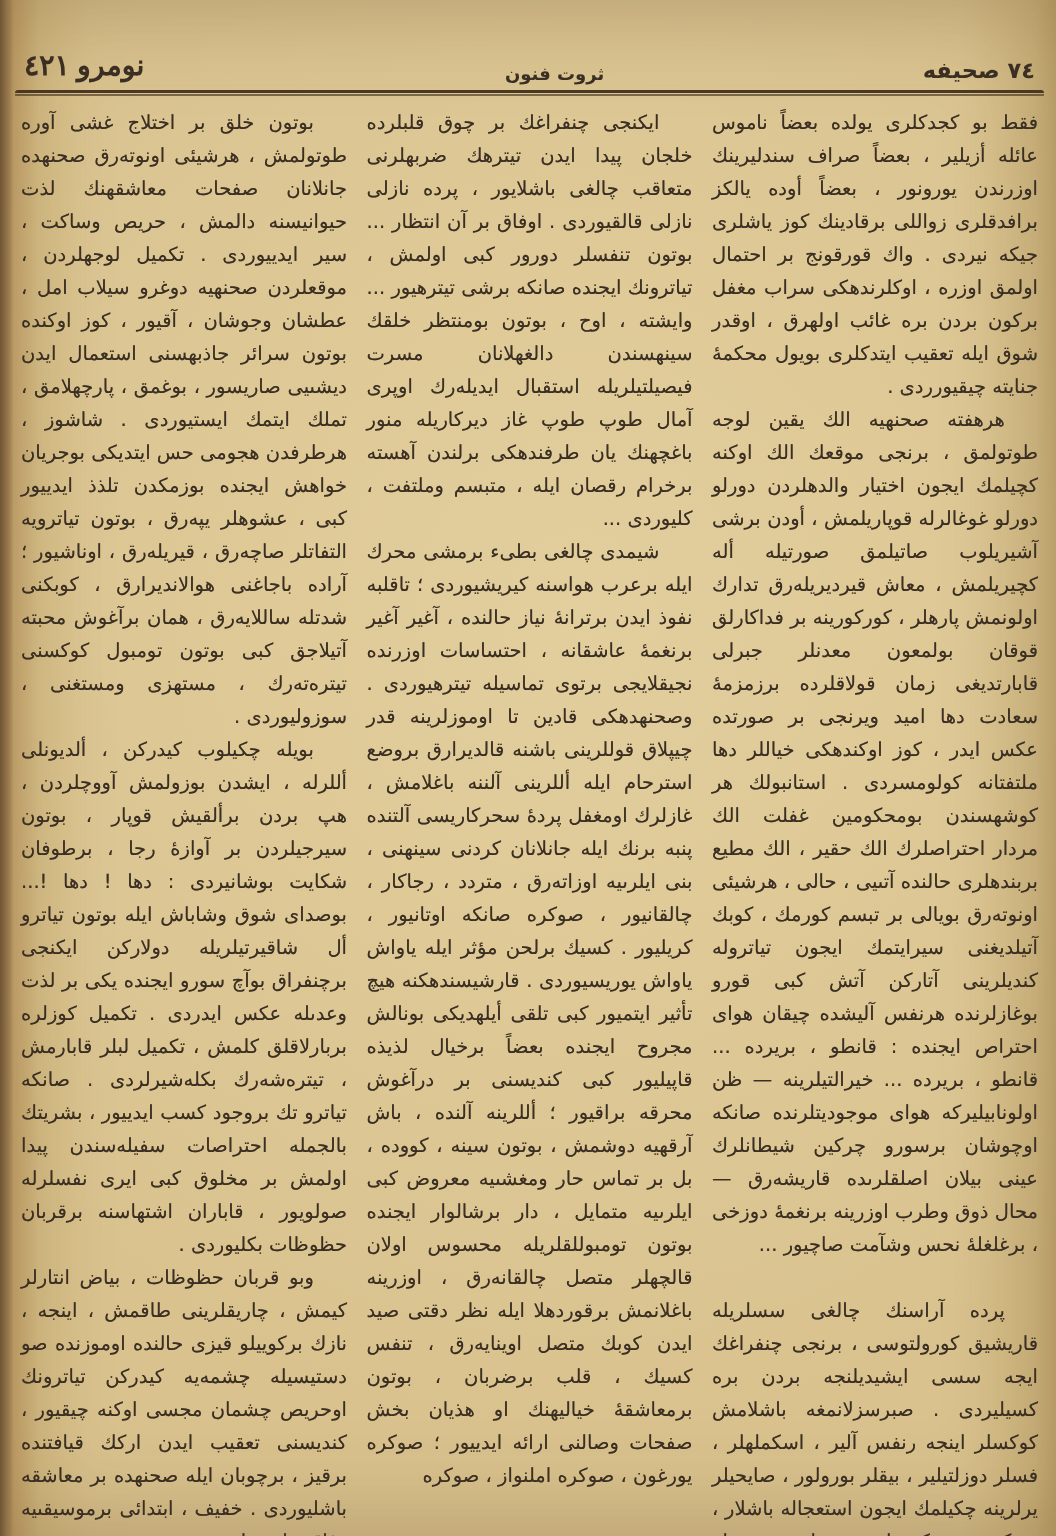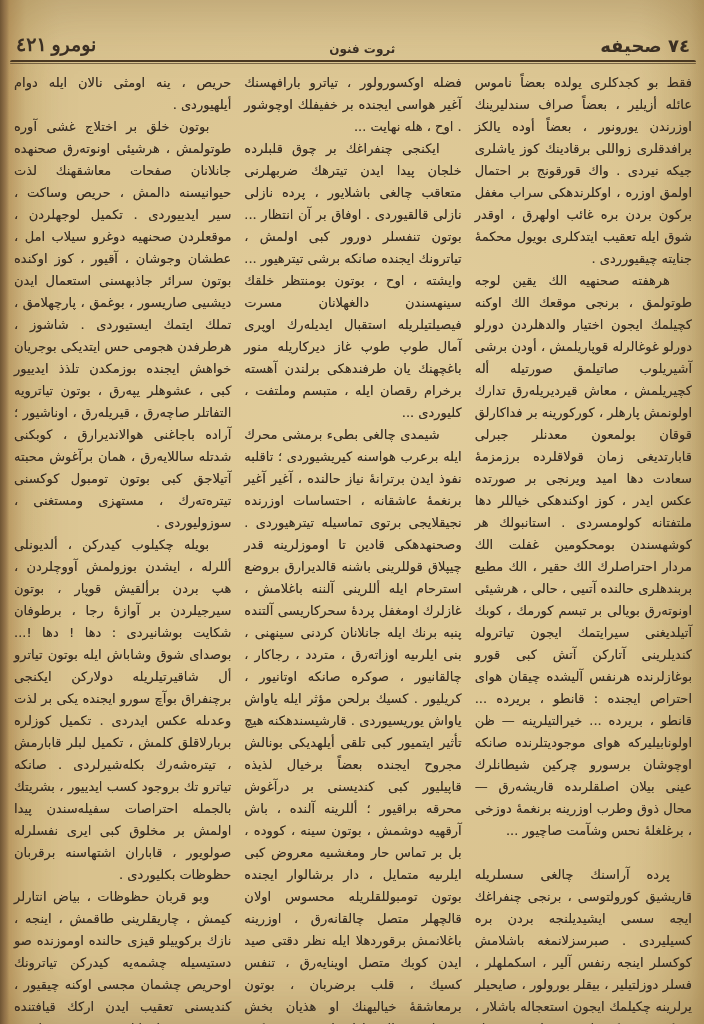--- a/index.html
+++ b/index.html
@@ -21,21 +21,21 @@
   .binding-edge{
     position:absolute;left:0;top:0;width:9px;height:1024px;
     background:linear-gradient(90deg,#6f5534,#94744a 55%,rgba(148,116,74,0));
   }
   
   .header{
     position:absolute;top:22px;right:14px;left:16px;height:34px;
     display:flex;align-items:flex-end;justify-content:space-between;
     direction:rtl;
   }
-  .h-page-num{font-size:18px;font-weight:bold;letter-spacing:.5px;}
+  .h-page-num{font-size:15px;font-weight:bold;letter-spacing:.5px;}
   .h-title{font-size:12px;font-weight:bold;transform:translateX(14px);}
   .h-issue{font-size:19px;font-weight:bold;font-family:Liberation Serif, serif;}
   .rule{
     position:absolute;top:60px;right:8px;left:10px;height:5px;
     background:
       linear-gradient(180deg,#4a3822 0 2px,rgba(0,0,0,0) 2px 3px,#4a3822aa 3px 4px,rgba(0,0,0,0) 4px);
     border-radius:2px;
   }
   
   .columns{
@@ -68,24 +68,22 @@
 
   <div class="rule"></div>
 
   <main class="columns" id="columns">
       <section class="column">
         <p class="para">فقط بو كجدكلرى يولده بعضاً ناموس عائله أزيلير ، بعضاً صراف سندليرينك اوزرندن يورونور ، بعضاً أوده يالكز برافدقلرى زواللى برقادينك كوز ياشلرى جيكه نيردى . واك قورقونج بر احتمال اولمق اوزره ، اوكلرندهكى سراب مغفل بركون بردن بره غائب اولهرق ، اوقدر شوق ايله تعقيب ايتدكلرى بويول محكمهٔ جنايته چيقيورردى .</p>
         <p class="para indent">هرهفته صحنهيه الك يقين لوجه طوتولمق ، برنجى موقعك الك اوكنه كچيلمك ايجون اختيار والدهلردن دورلو دورلو غوغالرله قوپاريلمش ، أودن برشى آشيريلوب صاتيلمق صورتيله أله كچيريلمش ، معاش قيرديريلەرق تدارك اولونمش پارهلر ، كوركورينه بر فداكارلق قوقان بولمعون معدنلر جبرلى قابارتديغى زمان قولاقلرده برزمزمهٔ سعادت دها اميد ويرنجى بر صورتده عكس ايدر ، كوز اوكندهكى خياللر دها ملتفتانه كولومسردى . استانبولك هر كوشهسندن بومحكومين غفلت الك مردار احتراصلرك الك حقير ، الك مطيع بربندهلرى حالنده آتىيى ، حالى ، هرشيئى اونوتەرق بويالى بر تبسم كورمك ، كوبك آتيلديغنى سيرايتمك ايجون تياترولە كنديلرينى آتاركن آتش كبى قورو بوغازلرنده هرنفس آليشده چيقان هواى احتراص ايجنده : قانطو ، بريرده ... قانطو ، بريرده ... خيرالتيلرينه — ظن اولونابيليركه هواى موجوديتلرنده صانكه اوچوشان برسورو چركين شيطانلرك عينى بيلان اصلقلرىده قاريشەرق — محال ذوق وطرب اوزرينه برنغمهٔ دوزخى ، برغلغلهٔ نحس وشآمت صاچيور ...</p>
         <p class="para indent gap-before">پرده آراسنك چالغى سسلريله قاريشيق كورولتوسى ، برنجى چنفراغك ايجه سسى ايشيديلنجه بردن بره كسيليردى . صبرسزلانمغه باشلامش كوكسلر اينجه رنفس آلير ، اسكملهلر ، فسلر دوزلتيلير ، بيقلر بورولور ، صايحيلر يرلرينه چكيلمك ايجون استعجاله باشلار ، صوكره هيچ كورولتويه ميدان ويرمهمك ايجون شيمديدن برقاچ كره</p>
       </section>
       <section class="column">
-        <p class="para">فضله اوكسورولور ، تياترو بارافهسنك آغير هواسى ايجنده بر خفيفلك اوچوشور . اوح ، هله نهايت ...</p>
         <p class="para indent">ايكنجى چنفراغك بر چوق قلبلرده خلجان پيدا ايدن تيترهك ضربهلرنى متعاقب چالغى باشلايور ، پرده نازلى نازلى قالقيوردى . اوفاق بر آن انتظار ... بوتون تنفسلر دورور كبى اولمش ، تياترونك ايجنده صانكه برشى تيترهيور ... وايشته ، اوح ، بوتون بومنتظر خلقك سينهسندن دالغهلانان مسرت فيصيلتيلريله استقبال ايديلەرك اوپرى آمال طوپ طوپ غاز ديركاريله منور باغچهنك يان طرفندهكى برلندن آهسته برخرام رقصان ايله ، متبسم وملتفت ، كليوردى ...</p>
         <p class="para indent">شيمدى چالغى بطىء برمشى محرك ايله برعرب هواسنه كيريشيوردى ؛ تاقلبه نفوذ ايدن برترانهٔ نياز حالنده ، آغير آغير برنغمهٔ عاشقانه ، احتساسات اوزرنده نجيقلايجى برتوى تماسيله تيترهيوردى . وصحنهدهكى قادين تا اوموزلرينه قدر چيپلاق قوللرينى باشنه قالديرارق بروضع استرحام ايله أللرينى آلننه باغلامش ، غازلرك اومغفل پردهٔ سحركاريسى آلتنده پنبه برنك ايله جانلانان كردنى سينهنى ، بنى ايلرىيه اوزاتەرق ، متردد ، رجاكار ، چالقانيور ، صوكره صانكه اوتانيور ، كريليور . كسيك برلحن مؤثر ايله ياواش ياواش يوريسيوردى . قارشيسندهكنه هيچ تأثير ايتميور كبى تلقى أيلهديكى بونالش مجروح ايجنده بعضاً برخيال لذيذه قاپيليور كبى كنديسنى بر درآغوش محرقه براقيور ؛ أللرينه آلنده ، باش آرقهيه دوشمش ، بوتون سينه ، كووده ، بل بر تماس حار ومغشىيه معروض كبى ايلرىيه متمايل ، دار برشالوار ايجنده بوتون تومبوللقلريله محسوس اولان قالچهلر متصل چالقانەرق ، اوزرينه باغلانمش برقوردهلا ايله نظر دقتى صيد ايدن كوبك متصل اوينايەرق ، تنفس كسيك ، قلب برضربان ، بوتون برمعاشقهٔ خياليهنك او هذيان بخش صفحات وصالنى ارائه ايدييور ؛ صوكره يورغون ، صوكره املنواز ، صوكره</p>
       </section>
       <section class="column">
-        <p class="para">حريص ، ينه اومثى نالان ايله دوام أيلهيوردى .</p>
         <p class="para indent">بوتون خلق بر اختلاج غشى آوره طوتولمش ، هرشيئى اونوتەرق صحنهده جانلانان صفحات معاشقهنك لذت حيوانيسنه دالمش ، حريص وساكت ، سير ايدييوردى . تكميل لوجهلردن ، موقعلردن صحنهيه دوغرو سيلاب امل ، عطشان وجوشان ، آقيور ، كوز اوكنده بوتون سرائر جاذبهسنى استعمال ايدن ديشىيى صاريسور ، بوغمق ، پارچهلامق ، تملك ايتمك ايستيوردى . شاشوز ، هرطرفدن هجومى حس ايتديكى بوجريان خواهش ايجنده بوزمكدن تلذذ ايدييور كبى ، عشوهلر يپەرق ، بوتون تياترويه التفاتلر صاچەرق ، قيريلەرق ، اوناشيور ؛ آراده باجاغنى هوالانديرارق ، كوبكنى شدتله ساللايەرق ، همان برآغوش محبته آتيلاجق كبى بوتون تومبول كوكسنى تيترەتەرك ، مستهزى ومستغنى ، سوزوليوردى .</p>
         <p class="para indent">بويله چكيلوب كيدركن ، ألديونلى أللرله ، ايشدن بوزولمش آووچلردن ، هپ بردن برألقيش قوپار ، بوتون سيرجيلردن بر آوازهٔ رجا ، برطوفان شكايت بوشانيردى : دها ! دها !... بوصداى شوق وشاباش ايله بوتون تياترو أل شاقيرتيلريله دولاركن ايكنجى برچنفراق بوآچ سورو ايجنده يكى بر لذت وعدىله عكس ايدردى . تكميل كوزلره بربارلاقلق كلمش ، تكميل لبلر قابارمش ، تيترەشەرك بكلەشيرلردى . صانكه تياترو تك بروجود كسب ايدييور ، بشريتك بالجمله احتراصات سفيلەسندن پيدا اولمش بر مخلوق كبى ايرى نفسلرله صولويور ، قاباران اشتهاسنه برقربان حظوظات بكليوردى .</p>
         <p class="para indent">وبو قربان حظوظات ، بياض انتارلر كيمش ، چاريقلرينى طاقمش ، اينجه ، نازك بركوييلو قيزى حالنده اوموزنده صو دستيسيله چشمەيه كيدركن تياترونك اوحريص چشمان مجسى اوكنه چيقيور ، كنديسنى تعقيب ايدن اركك قيافتنده برقيز ، برچوبان ايله صحنهده بر معاشقه باشليوردى . خفيف ، ابتدائى برموسيقىيه رفاقت ايدن اينجه بر</p>
       </section>
     </main>
 </div>
 
 </body></html>

